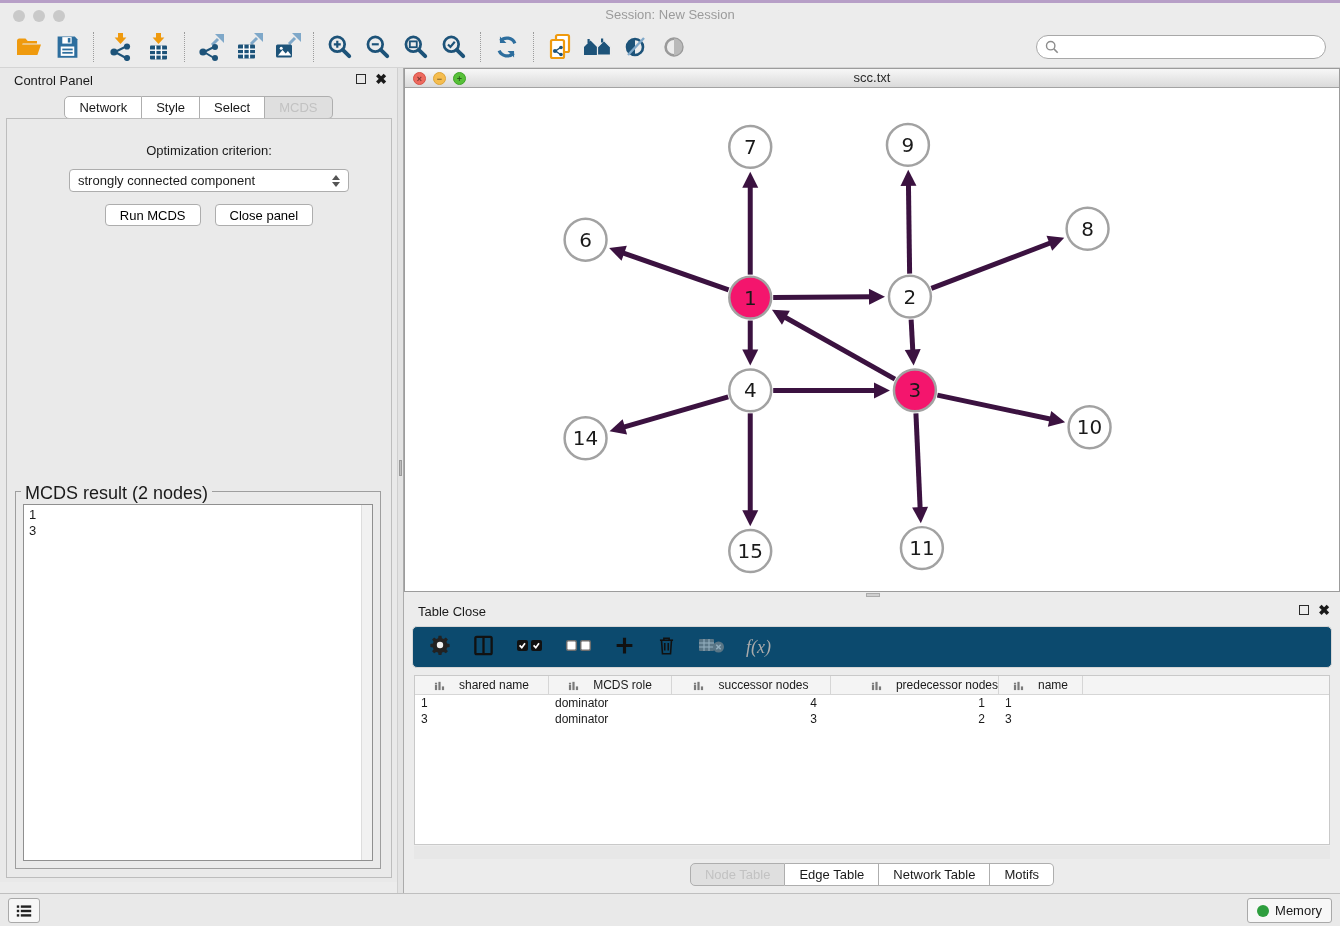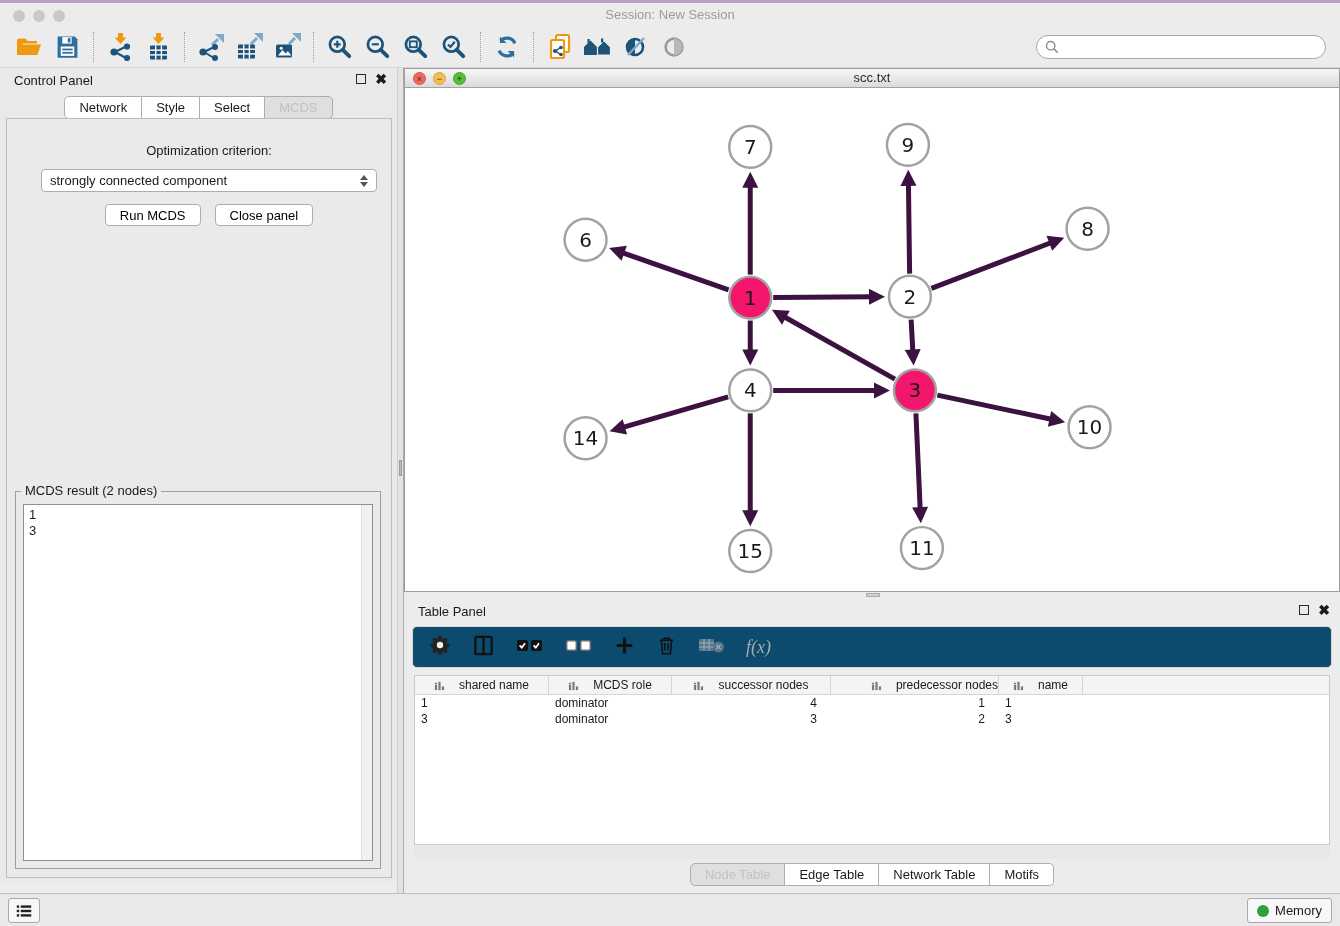--- a/index.html
+++ b/index.html
@@ -36,34 +36,34 @@
   .seg { background:#fff; border:1px solid #AEAEAE; border-left:none; padding:3px 14px;
          font-size:13px; color:#1A1A1A; white-space:nowrap; }
   .seg:first-child { border-left:1px solid #AEAEAE; border-radius:5px 0 0 5px; }
   .seg:last-child  { border-radius:0 5px 5px 0; }
   .seg.selected { background:#DFDFDF; color:#C2C2C2; }
 
   .cp-tabs { position:absolute; top:28px; left:0; right:0; }
   .cp-box  { position:absolute; top:50px; left:6px; right:5px; bottom:4px;
              border:1px solid #BDBDBD; background:#EAEAEA;padding-left:20px; }
   .opt-label { margin-top:24px; text-align:center; font-size:13px; }
-  .dropdown { margin:11px auto 0; width:336px; height:23px; background:#fff; border:1px solid #ADADAD;
+  .dropdown { margin:11px auto 0; width:280px; height:23px; background:#fff; border:1px solid #ADADAD;
               border-radius:4px; display:flex; align-items:center; padding:0 8px; font-size:13px; }
   .dd-stepper { margin-left:auto; display:flex; flex-direction:column; gap:2px; align-items:center; }
   .dd-up { width:0; height:0; border-left:4px solid transparent; border-right:4px solid transparent;
            border-bottom:5px solid #555; }
   .dd-down { width:0; height:0; border-left:4px solid transparent; border-right:4px solid transparent;
              border-top:5px solid #555; }
   .btn-row { display:flex; justify-content:center; gap:14px; margin-top:12px; }
   .mac-btn { background:#fff; border:1px solid #ADADAD; border-radius:4px; height:22px;
              padding:0 14px; font-size:13px; display:flex; align-items:center; }
 
   .result-box { position:absolute; left:8px; right:10px; top:372px; bottom:8px;
                 border:1px solid #9E9E9E; }
-  .result-legend { position:absolute; top:-9px; left:5px; background:#EAEAEA; padding:0 4px; font-size:13px; }
+  .result-legend { position:absolute; top:-9px; left:5px; background:#EAEAEA; padding:0 4px; font-size:18px; }
   .result-text { position:absolute; left:7px; right:7px; top:12px; bottom:7px; background:#fff;
                  border:1px solid #8F8F8F; font-size:13px; line-height:16px; padding:2px 5px; }
   .result-scroll { position:absolute; right:0; top:0; bottom:0; width:11px; background:#F1F1F1;
                    border-left:1px solid #DDDDDD; }
 
   
   .vsplit { position:absolute; left:397px; top:68px; width:7px; height:825px; background:#E3E3E3;
             border-left:1px solid #CFCFCF; border-right:1px solid #ABABAB; }
   .vsplit .grip { position:absolute; top:392px; left:1px; width:3px; height:16px; background:#BDBDBD; border:1px solid #9A9A9A; }
   .hsplit { position:absolute; left:404px; right:0; top:592px; height:7px; background:#ECECEC; }
@@ -443,21 +443,21 @@
       </svg>
   </div>
 </div>
 
 <div class="hsplit">
     <div class="grip"></div>
   </div>
 
 <div class="table-panel">
   <div class="panel-header">
-    <span class="ph-title">Table Panel</span>
+    <span class="ph-title">Table Close</span>
     <span class="ph-icons">
       <span class="float-glyph"></span>
       <span class="close-glyph">✖</span>
     </span>
   </div>
   <div class="tbl-toolbar">
     <span>
       <svg width="22" height="22" viewBox="0 0 24 24">
           <path fill="#222" d="M10.4 2h3.2l.5 2.7 2 .8 2.3-1.6 2.2 2.2-1.6 2.3.8 2 2.7.5v3.2l-2.7.5-.8 2 1.6 2.3-2.2 2.2-2.3-1.6-2 .8-.5 2.7h-3.2l-.5-2.7-2-.8-2.3 1.6-2.2-2.2 1.6-2.3-.8-2-2.7-.5v-3.2l2.7-.5.8-2-1.6-2.3 2.2-2.2 2.3 1.6 2-.8z"></path>
           <circle cx="12" cy="12" r="3.5" fill="#F0F0F0"></circle>

